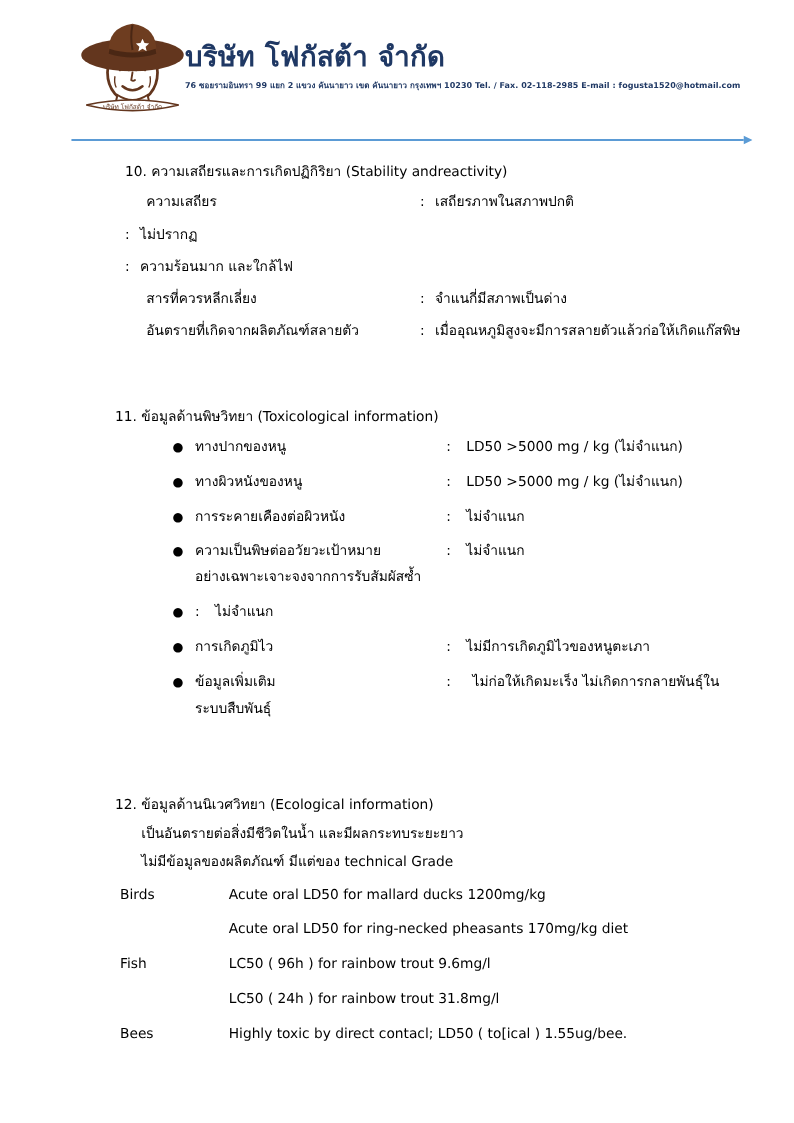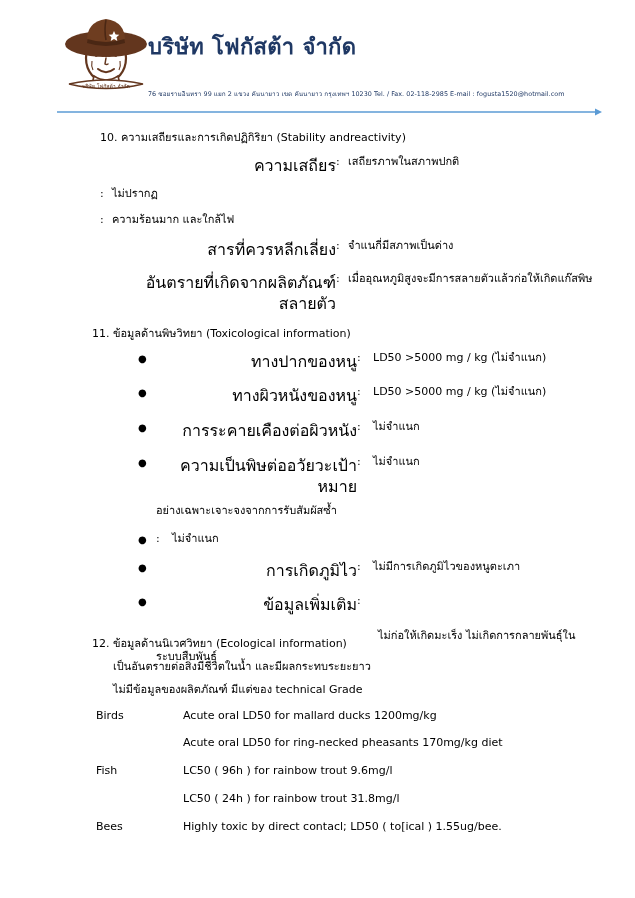--- a/index.html
+++ b/index.html
@@ -48,23 +48,23 @@
     font-weight: bold;
     color: #1F3864;
     letter-spacing: 0.3px;
     white-space: nowrap;
     line-height: 1;
   }
 
   .company-address {
     position: absolute;
     left: 148px;
-    top: 91px;
+    top: 65px;
     font-size: 6.4px;
-    font-weight: normal;
+    font-weight: bold;
     color: #1F3864;
     white-space: nowrap;
     line-height: 1.1;
     letter-spacing: 0.05px;
   }
 
   .header-rule {
     position: absolute;
     left: 57px;
     top: 101px;
@@ -100,23 +100,22 @@
   .kv-bullet {
     width: 17px;
     flex: 0 0 17px;
     font-size: 9px;
     line-height: 1.35;
     text-align: left;
     padding-top: 1px;
   }
 
   .kv-key {
-    font-size: 16px;
-    line-height: 1.35;
-    text-align: right;
+    font-size: 11px;
+    line-height: 1.35;
   }
 
   .kv-colon {
     font-size: 11px;
     line-height: 1.35;
     flex: 0 0 auto;
   }
 
   .kv-val {
     font-size: 11px;
@@ -301,21 +300,21 @@
         <div class="kv-key">การเกิดภูมิไว</div>
         <div class="kv-colon">:</div>
         <div class="kv-val">ไม่มีการเกิดภูมิไวของหนูตะเภา</div>
       </div>
 
       <div>
         <div class="kv-row" style="margin-bottom:0;">
           <div class="kv-bullet">●</div>
           <div class="kv-key">ข้อมูลเพิ่มเติม</div>
           <div class="kv-colon">:</div>
-          <div class="kv-val" style="padding-left:5px;margin-top:35px;">ไม่ก่อให้เกิดมะเร็ง  ไม่เกิดการกลายพันธุ์ใน</div>
+          <div class="kv-val" style="padding-left:5px;">ไม่ก่อให้เกิดมะเร็ง  ไม่เกิดการกลายพันธุ์ใน</div>
         </div>
         <div class="kv-sub">ระบบสืบพันธุ์</div>
       </div>
 
     </div>
   </div>
 
   <div class="section" id="section-12">
     <div class="section-heading">12. ข้อมูลด้านนิเวศวิทยา  (Ecological information)</div>
 

